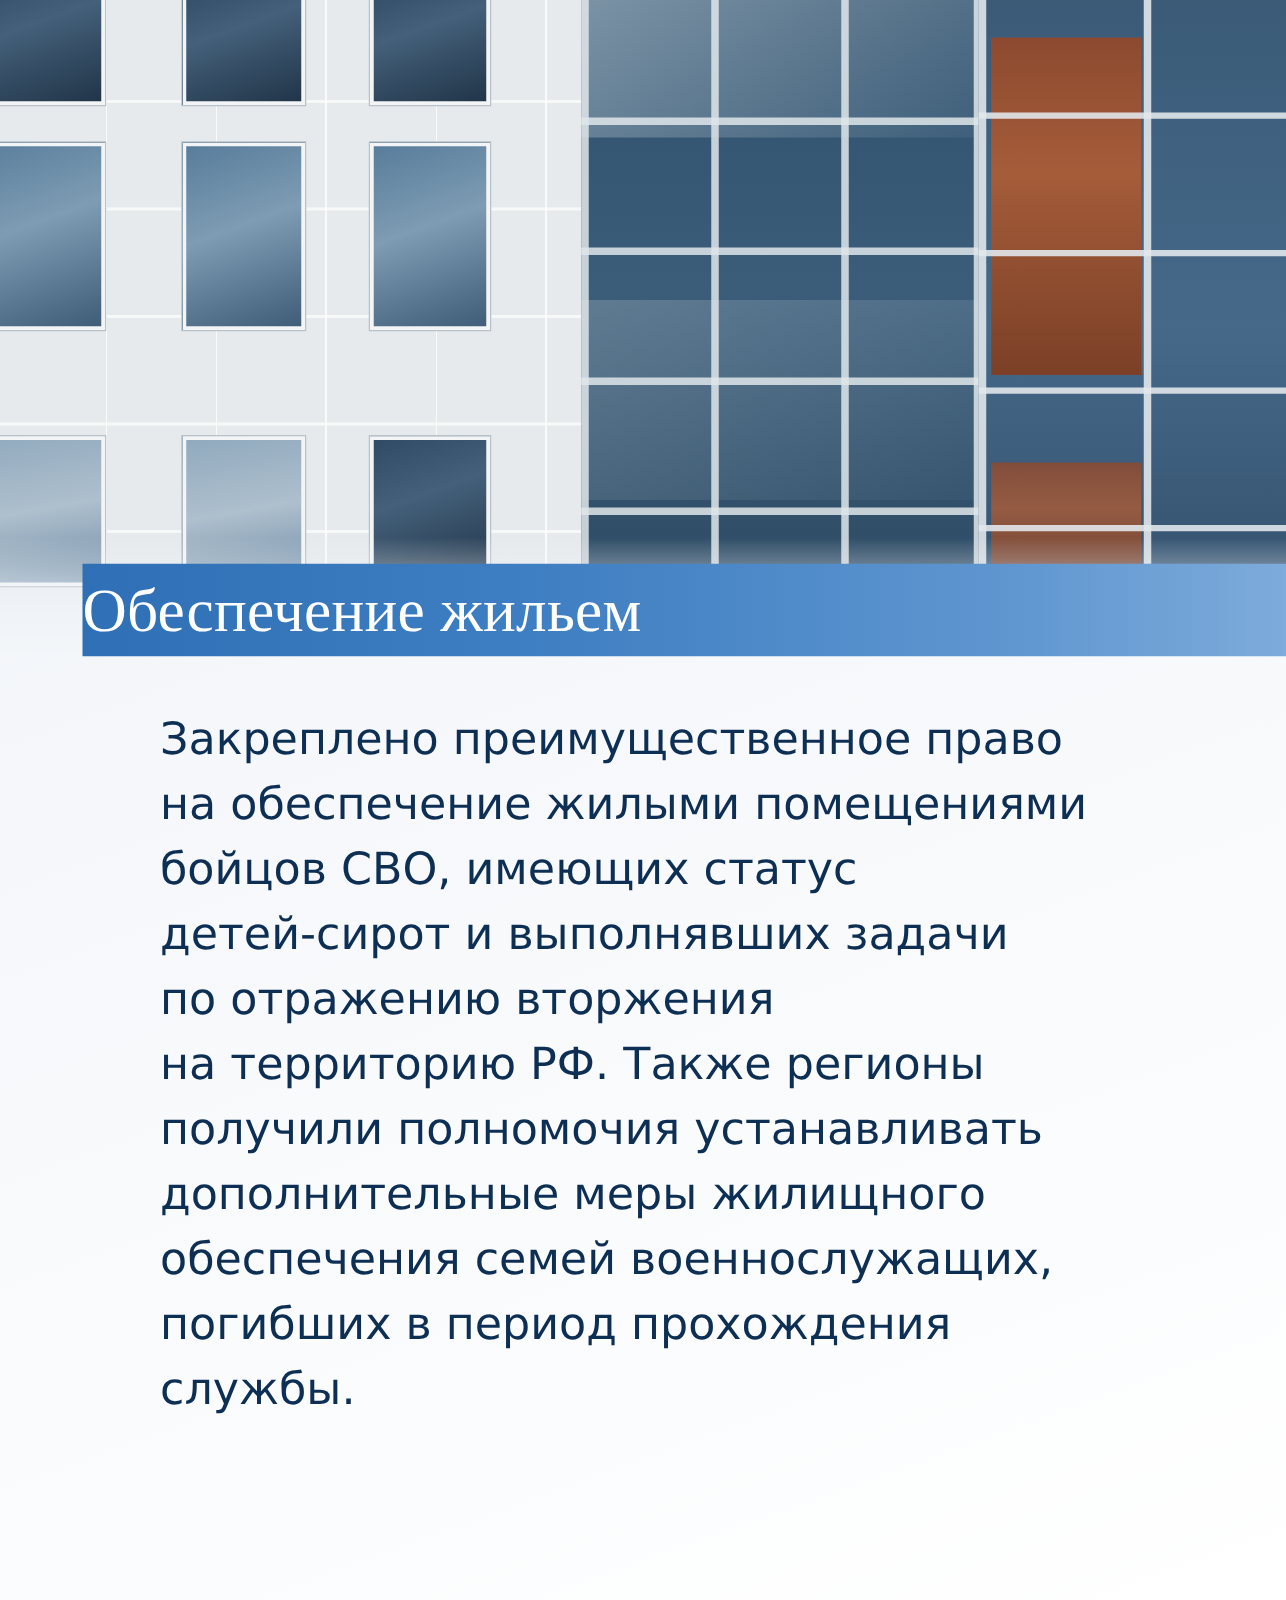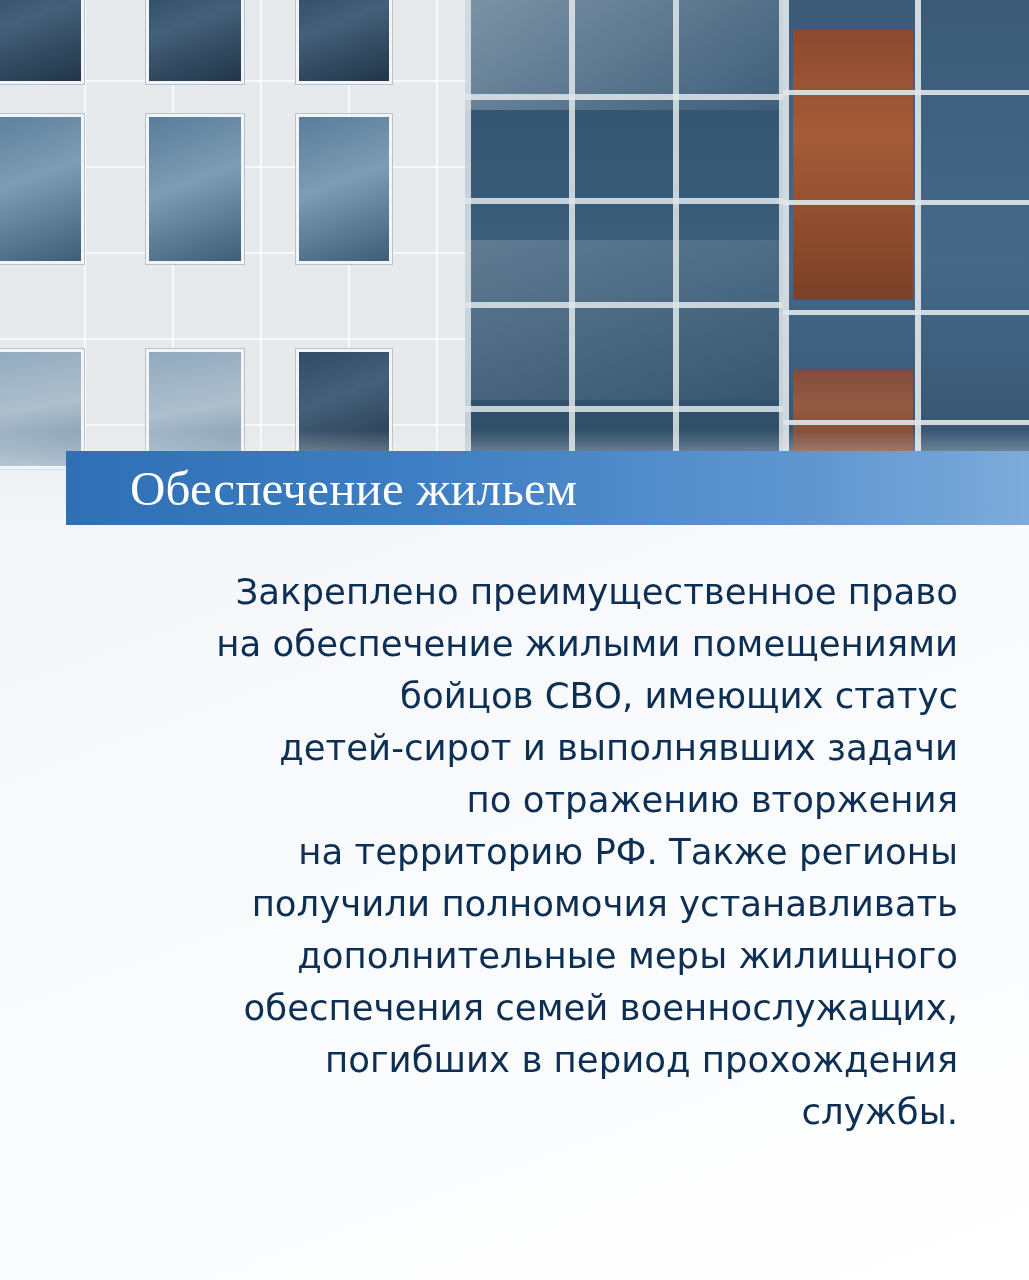--- a/index.html
+++ b/index.html
@@ -123,37 +123,35 @@
     background: linear-gradient(90deg, #2f6fb5 0%, #3e7ec2 35%, #5f96d0 72%, #86b1de 100%);
     display: flex;
     align-items: center;
   }
   .title-text {
     color: #ffffff;
     font-family: "Liberation Serif", "DejaVu Serif", serif;
     font-size: 49px;
     line-height: 1;
     letter-spacing: 0.2px;
-    padding-left: 64px;
     white-space: nowrap;
   }
 
   
   .body-text {
     position: absolute;
     left: 128px;
     top: 566px;
     width: 830px;
     color: #0e2f54;
     font-family: "DejaVu Sans", sans-serif;
     font-size: 35.5px;
     line-height: 52px;
     font-weight: 400;
     white-space: pre-line;
-    text-align: right;
   }
 </style>
 </head>
 <body>
 
 <div class="card">
 
   <div class="photo">
     <div class="sky"></div>
 

